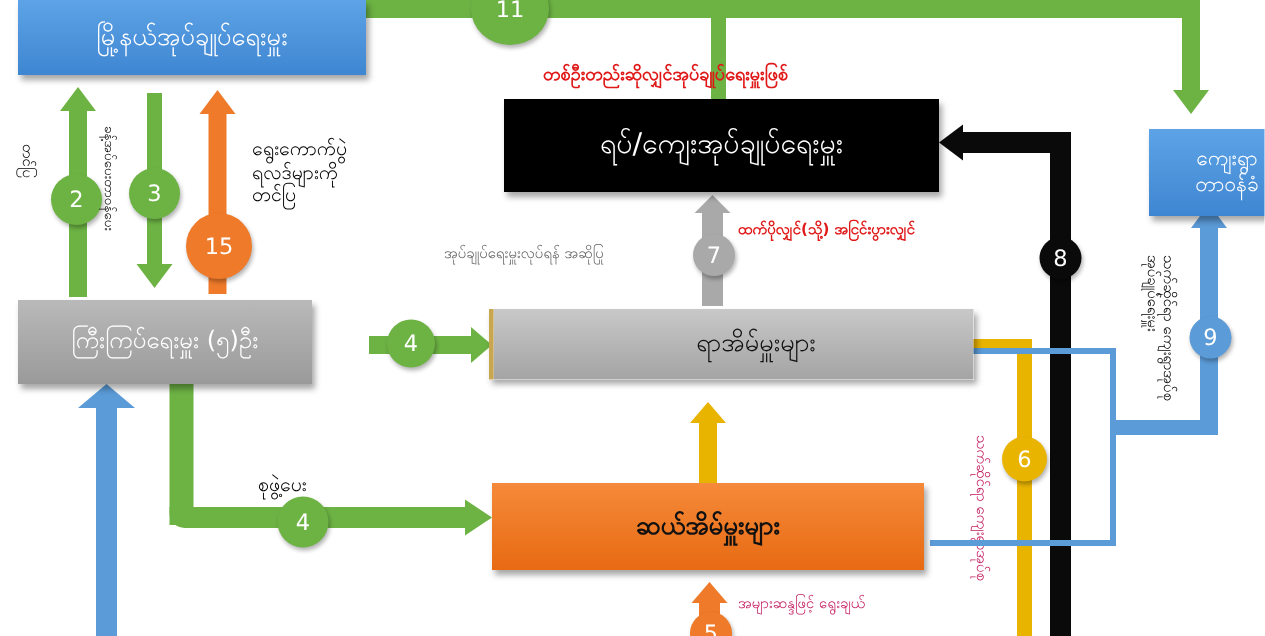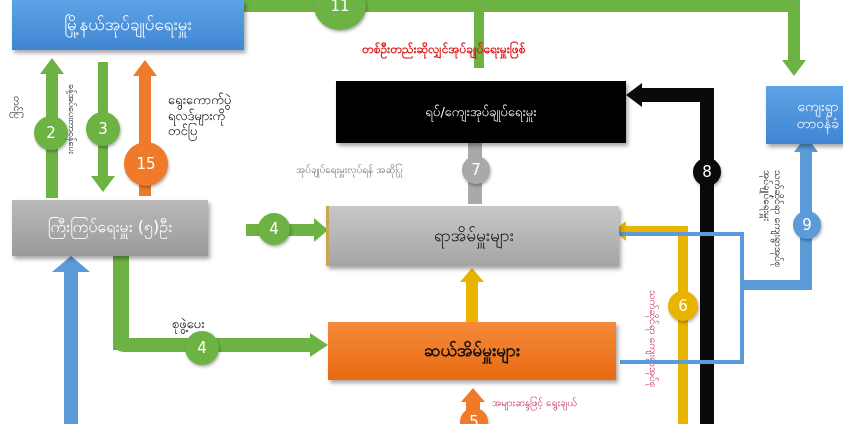--- a/index.html
+++ b/index.html
@@ -77,20 +77,21 @@
 <div class="tri-up" style="left:52px;top:256px;border-left:19px solid transparent;border-right:19px solid transparent;border-bottom:16px solid #5b9bd8;"></div>
 
 <div class="abs gr" style="left:468px;top:140px;width:14px;height:64px;"></div>
 <div class="tri-up" style="left:463px;top:130px;border-bottom:12px solid #a9a9a9;"></div>
 <div class="circle gr" style="left:462px;top:156px;width:28px;height:28px;">
     <span>7</span>
   </div>
 <div class="label" style="left:296px;top:164px;color:#666;font-size:10px;">အုပ်ချုပ်ရေးမှူးလုပ်ရန် အဆိုပြု</div>
 
 <div class="label" style="left:492px;top:148px;font-size:10px;font-weight:bold;text-align:center;line-height:1.25;">
+  <div style="color:#e01818;">ထက်ပိုလျှင်(သို့) အငြင်းပွားလျှင်</div>
 </div>
 
 <div class="abs k" style="left:700px;top:88px;width:14px;height:336px;"></div>
 <div class="abs k" style="left:640px;top:88px;width:74px;height:14px;"></div>
 <div class="tri-left" style="left:626px;top:83px;border-right:16px solid #0a0a0a;"></div>
 <div class="circle k" style="left:693px;top:158px;width:28px;height:28px;">
     <span>8</span>
   </div>
 
 <div class="abs y" style="left:678px;top:226px;width:10px;height:198px;"></div>
@@ -123,32 +124,32 @@
     <span>5</span>
   </div>
 <div class="label" style="left:492px;top:397px;color:#c2185b;font-size:10px;">အများဆန္ဒဖြင့် ရွေးချယ်</div>
 
 <div class="box blue" style="left:12px;top:0;width:232px;height:50px;font-size:17px;">
   <span>မြို့နယ်အုပ်ချုပ်ရေးမှူး</span>
 </div>
 
 <div class="label" style="left:362px;top:42px;color:#e01818;font-size:12px;font-weight:bold;">တစ်ဦးတည်းဆိုလျှင်အုပ်ချုပ်ရေးမှူးဖြစ်</div>
 
-<div class="box black" style="left:336px;top:81px;width:290px;height:62px;font-size:13px;">
+<div class="box black" style="left:336px;top:66px;width:290px;height:62px;font-size:19px;">
   <span>ရပ်/ကျေးအုပ်ချုပ်ရေးမှူး</span>
 </div>
 
 <div class="box blue" style="left:766px;top:86px;width:104px;height:58px;font-size:14px;white-space:pre-line;line-height:1.25;">
   <span>ကျေးရွာ
 တာဝန်ခံ</span>
 </div>
 
 <div class="box gray" style="left:12px;top:200px;width:196px;height:56px;font-size:16px;">
   <span>ကြီးကြပ်ရေးမှူး (၅)ဦး</span>
 </div>
 
-<div class="box gray2" style="left:326px;top:206px;width:290px;height:60px;font-size:17px;">
+<div class="box gray2" style="left:326px;top:206px;width:290px;height:47px;font-size:17px;padding-left:30px;">
   <span>ရာအိမ်မှူးများ</span>
 </div>
 
 <div class="box orange" style="left:328px;top:322px;width:288px;height:58px;font-size:17px;">
   <span>ဆယ်အိမ်မှူးများ</span>
 </div>
 
 </body></html>

